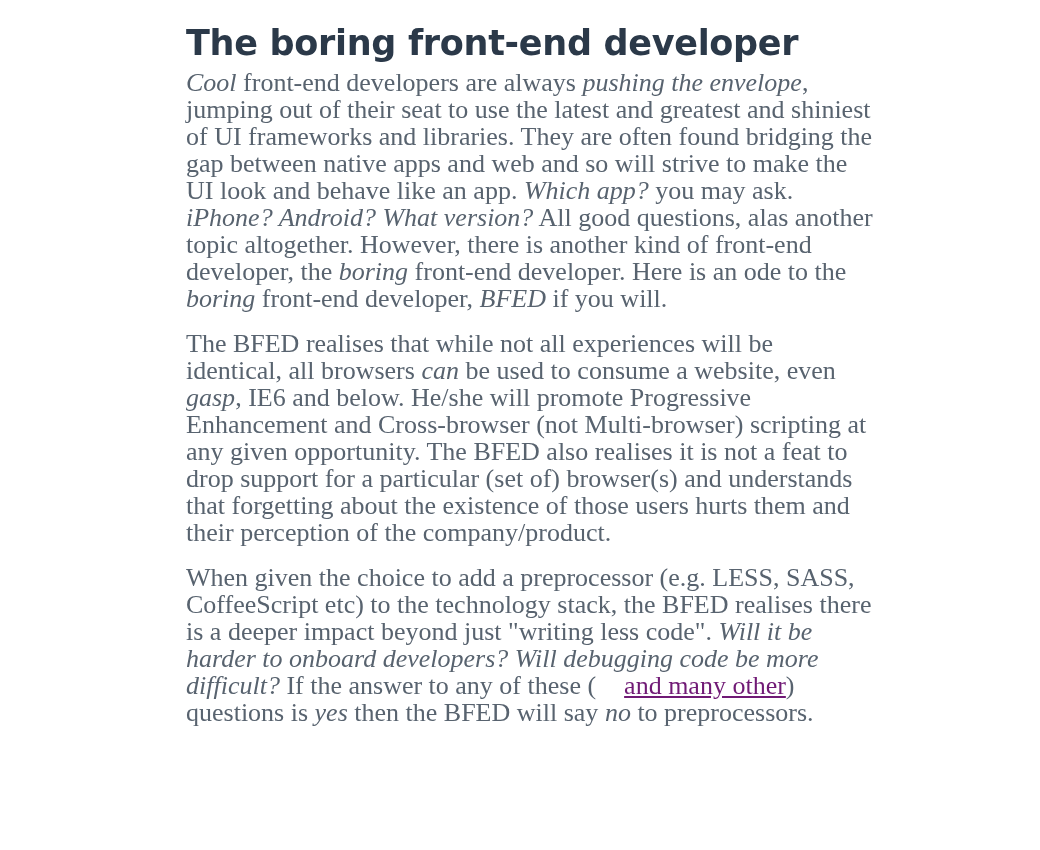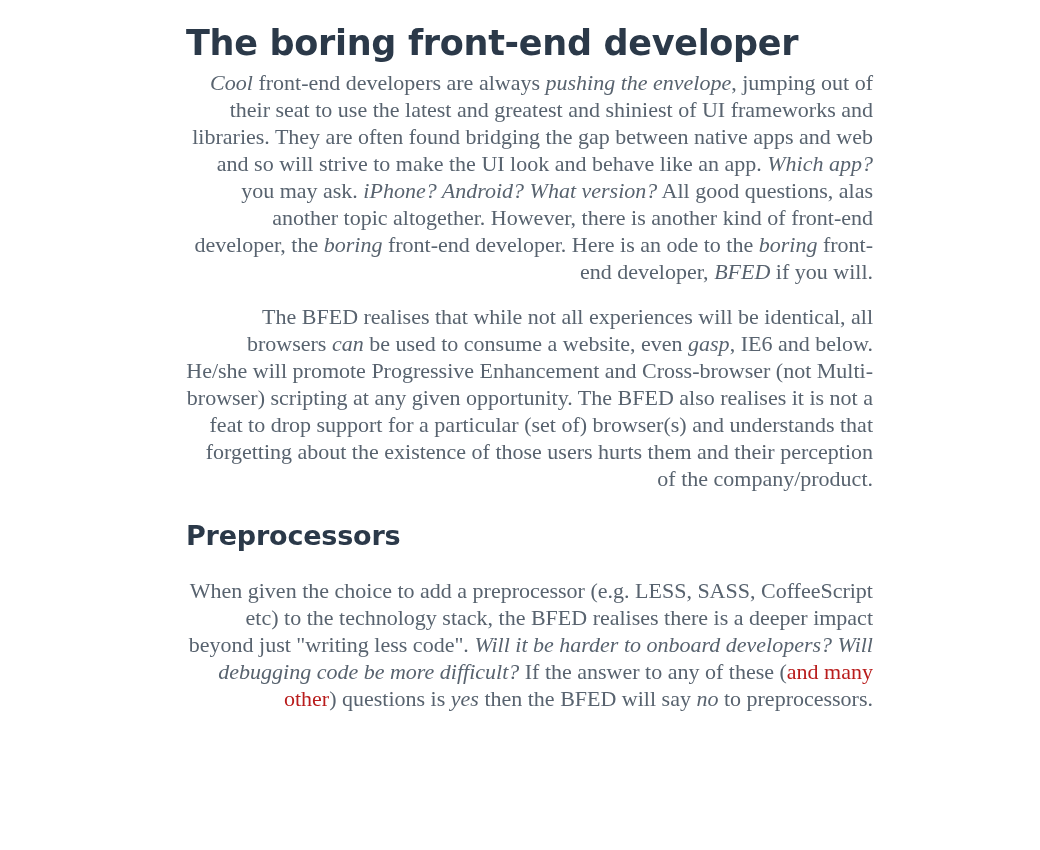--- a/index.html
+++ b/index.html
@@ -53,38 +53,40 @@
     font-family: "DejaVu Sans", "Liberation Sans", sans-serif;
     font-weight: bold;
     font-size: 27px;
     line-height: 1.15;
     letter-spacing: -0.2px;
     color: #2b3949;
     margin: 28px 0 26px 0;
   }
   p.body-text {
     font-family: "Liberation Serif", "DejaVu Serif", serif;
-    font-size: 22px;
+    font-size: 26px;
     line-height: 27px;
     color: #58636f;
     margin: 0 0 18px 0;
-    text-align: right;
+    text-align: left;
   }
   p.body-text:last-child {
     margin-bottom: 0;
   }
   .body-text em,
   .body-text .i {
     font-style: italic;
   }
   .body-text a,
   .body-text .inline-link {
-    color: #b91c1c;
+    color: #701a75;
+    text-decoration: underline;
     text-underline-offset: 2px;
     cursor: pointer;
+    margin-left: 28px;
   }
   .intro-para {
     margin-bottom: 8px;
   }
 </style>
 </head>
 <body>
 
 <div class="page">
   <article class="article">
@@ -94,21 +96,20 @@
 
     <p class="body-text intro-para">
       <span class="i">Cool</span><span> front-end developers are always </span><span class="i">pushing the envelope</span><span>, jumping out of their seat to use the latest and greatest and shiniest of UI frameworks and libraries. They are often found bridging the gap between native apps and web and so will strive to make the UI look and behave like an app. </span><span class="i">Which app?</span><span> you may ask. </span><span class="i">iPhone? Android? What version?</span><span> All good questions, alas another topic altogether. However, there is another kind of front-end developer, the </span><span class="i">boring</span><span> front-end developer. Here is an ode to the </span><span class="i">boring</span><span> front-end developer, </span><span class="i">BFED</span><span> if you will.</span>
     </p>
 
 
     <p class="body-text">
       <span>The BFED realises that while not all experiences will be identical, all browsers </span><span class="i">can</span><span> be used to consume a website, even </span><span class="i">gasp</span><span>, IE6 and below. He/she will promote Progressive Enhancement and Cross-browser (not Multi-browser) scripting at any given opportunity. The BFED also realises it is not a feat to drop support for a particular (set of) browser(s) and understands that forgetting about the existence of those users hurts them and their perception of the company/product.</span>
     </p>
 
-    <h2 class="section-heading">Preprocessors</h2>
 
     <p class="body-text">
       <span>When given the choice to add a preprocessor (e.g. LESS, SASS, CoffeeScript etc) to the technology stack, the BFED realises there is a deeper impact beyond just "writing less code". </span><span class="i">Will it be harder to onboard developers? Will debugging code be more difficult?</span><span> If the answer to any of these (</span><span class="inline-link">and many other</span><span>) questions is </span><span class="i">yes</span><span> then the BFED will say </span><span class="i">no</span><span> to preprocessors.</span>
     </p>
 
 
   </article>
 </div>
 
 </body></html>

